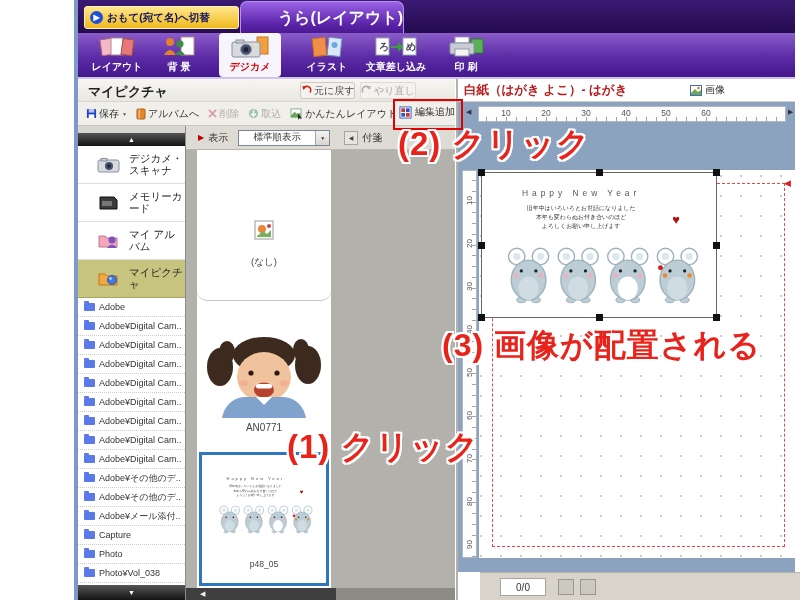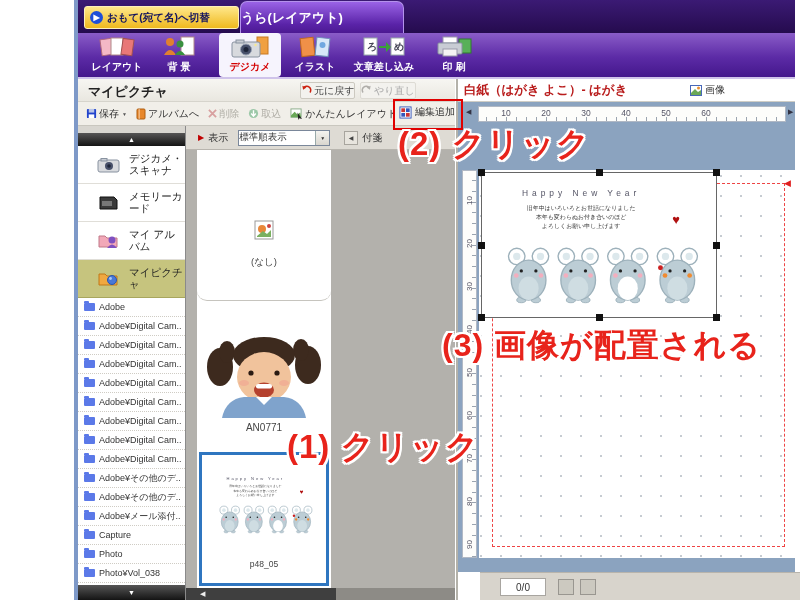--- a/index.html
+++ b/index.html
@@ -12,21 +12,21 @@
 
   
   .titlebar{left:78px;top:0;width:717px;height:33px;background:linear-gradient(#3b1a74,#250b4e);}
   .switch-btn{left:84px;top:6px;width:155px;height:23px;background:linear-gradient(#ffe78a,#efb91e);
     border:1px solid #fdf0b8;border-radius:3px;color:#15155e;font-size:10.5px;font-weight:bold;
     display:flex;align-items:center;gap:4px;padding:0 5px;box-sizing:border-box;cursor:pointer;}
   .switch-ico{width:13px;height:13px;border-radius:50%;background:#1f4fd8;color:#fff;font-size:8px;
     display:flex;align-items:center;justify-content:center;flex:0 0 13px;}
   .active-tab{left:240px;top:1px;width:162px;height:32px;background:linear-gradient(#9a63e6,#5a23a8 70%,#4a188f);
     border:1px solid #b492ec;border-bottom:none;border-radius:7px 7px 0 0;color:#fff;font-weight:bold;
-    font-size:13px;display:flex;align-items:center;justify-content:flex-start;}
+    font-size:16px;display:flex;align-items:center;justify-content:flex-end;}
 
   
   .toolbar{left:78px;top:33px;width:717px;height:46px;background:linear-gradient(#8a5cc8,#5c2ba6 55%,#44178c);
     border-bottom:2px solid #cfc3ea;display:flex;align-items:stretch;padding-left:7px;box-sizing:border-box;}
   .tb-item{display:flex;flex-direction:column;align-items:center;justify-content:flex-end;
     padding-bottom:3px;gap:1px;color:#fff;font-size:10px;font-weight:bold;cursor:pointer;}
   .tb-item svg{height:24px;display:block;}
   .tb-item.sel{background:#f6f4fd;border-radius:4px;color:#d40000;}
 
   
@@ -63,21 +63,21 @@
   .folder-ico{width:11px;height:8px;background:#5b79e8;border-radius:1px;position:relative;flex:0 0 11px;}
   .folder-ico:before{content:"";position:absolute;top:-2px;left:0;width:5px;height:2px;background:#5b79e8;border-radius:1px 1px 0 0;}
   .folder-label{font-size:9px;color:#333;white-space:nowrap;overflow:hidden;}
 
   
   .browser{left:186px;top:126px;width:269px;height:474px;background:#b3b1ac;}
   .view-bar{position:absolute;left:0;top:0;width:269px;height:24px;background:#dedbd4;border-bottom:1px solid #b8b5ae;
     display:flex;align-items:center;font-size:10px;color:#333;padding-left:12px;box-sizing:border-box;gap:4px;}
   .red-arrow{color:#c00000;font-size:8px;}
   .combo{width:92px;height:16px;background:#fff;border:1px solid #7a879a;display:flex;align-items:center;box-sizing:border-box;margin-left:6px;cursor:pointer;}
-  .combo-text{flex:1;text-align:left;font-size:9.5px;}
+  .combo-text{flex:1;text-align:center;font-size:9.5px;}
   .combo-btn{width:13px;height:100%;background:linear-gradient(#f4f3ef,#d9d6cf);border-left:1px solid #9aa;display:flex;align-items:center;justify-content:center;font-size:5px;color:#333;}
   .sq-btn{width:14px;height:14px;background:#e8e5de;border:1px solid #a8a59e;display:flex;align-items:center;justify-content:center;font-size:6px;color:#444;box-sizing:border-box;margin-left:10px;cursor:pointer;}
   .thumb-col{position:absolute;left:11px;top:24px;width:134px;height:438px;background:#fff;}
   .cell1{position:absolute;top:0;left:0;right:0;height:150px;border-bottom:1px solid #c6c4be;border-radius:10px;}
   .cell1 svg{position:absolute;left:57px;top:70px;}
   .cell-label{position:absolute;left:0;right:0;text-align:center;font-size:9.5px;color:#444;}
   .cell2{position:absolute;top:150px;left:0;right:0;height:150px;}
   .cell2 svg{position:absolute;left:9px;top:25px;}
   .sel-thumb{position:absolute;left:2px;top:302px;width:130px;height:134px;border:3px solid #2f76c0;background:#fff;box-sizing:border-box;cursor:pointer;}
   .sel-thumb svg{position:absolute;left:5px;top:14px;}
@@ -221,21 +221,21 @@
       <svg width="40" height="24" viewBox="0 0 40 24">
         <rect x="27" y="2" width="11" height="17" fill="#f0a040" stroke="#c87820"></rect>
         <rect x="2" y="7" width="28" height="15" rx="2" fill="#d8dade" stroke="#8892a0"></rect>
         <rect x="6" y="5" width="8" height="3" fill="#c8ccd4" stroke="#8892a0"></rect>
         <circle cx="16" cy="14.5" r="5.5" fill="#47506a" stroke="#99a2b4"></circle>
         <circle cx="16" cy="14.5" r="2.5" fill="#1d2438"></circle>
         <circle cx="25.5" cy="10" r="1.2" fill="#f8e890"></circle>
       </svg>
       <span>デジカメ</span>
     </div>
-    <div class="tb-item" style="width:56px;margin-left:6px">
+    <div class="tb-item" style="width:56px;margin-left:18px">
       <svg width="36" height="24" viewBox="0 0 36 24">
         <rect x="4" y="3" width="13" height="18" fill="#f09048" stroke="#c06820" transform="rotate(-6 10 12)"></rect>
         <rect x="19" y="3" width="13" height="18" fill="#d8e8f8" stroke="#7090b8" transform="rotate(6 26 12)"></rect>
         <circle cx="25.5" cy="10" r="3" fill="#70a8e0"></circle>
       </svg>
       <span>イラスト</span>
     </div>
     <div class="tb-item" style="width:78px;margin-left:2px">
       <svg width="44" height="24" viewBox="0 0 44 24">
         <rect x="2" y="3" width="13" height="17" fill="#fff" stroke="#9aa"></rect>

